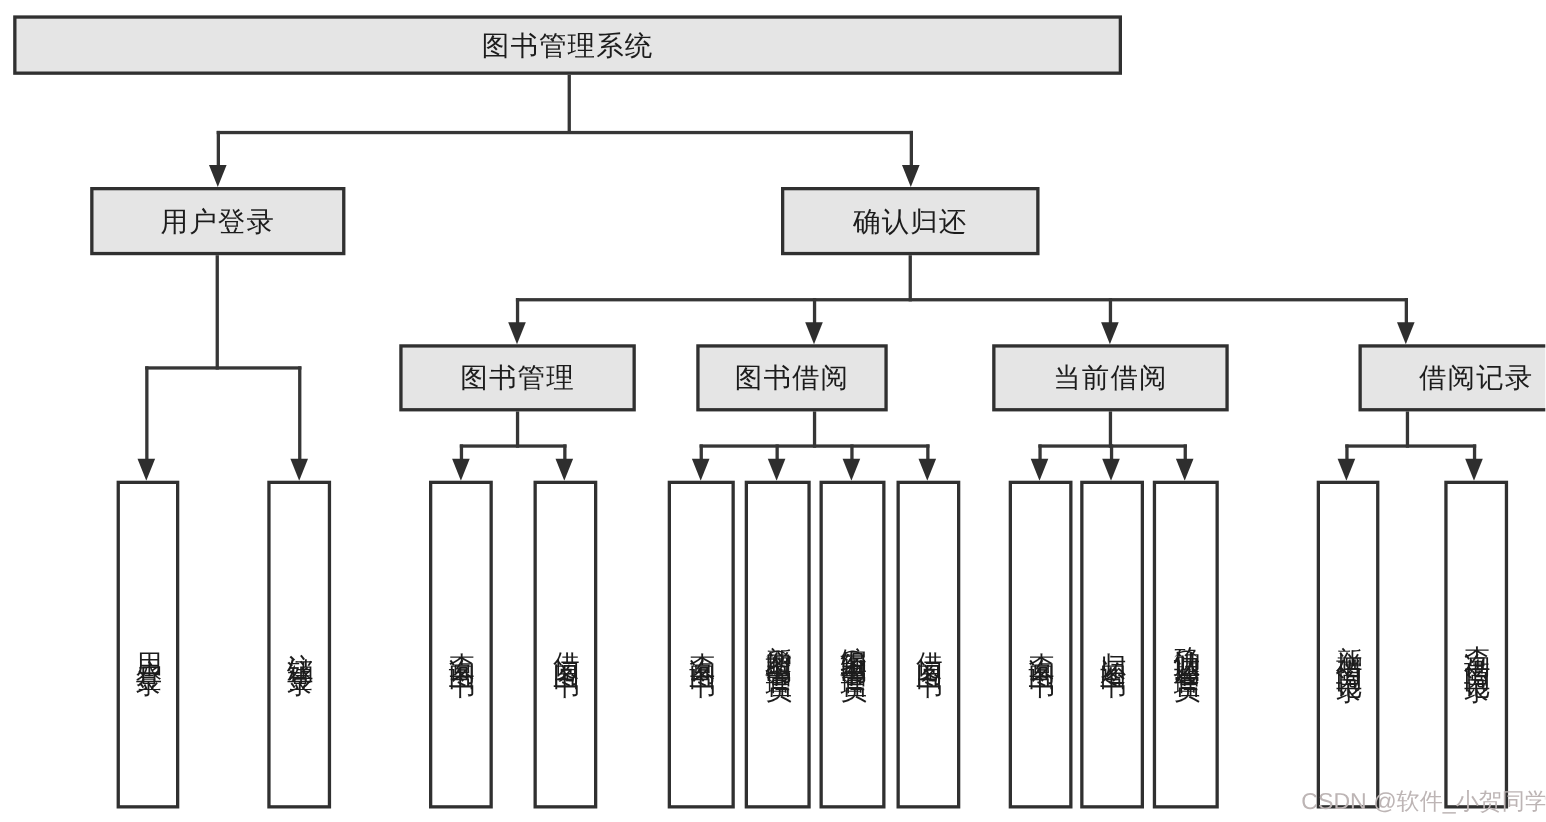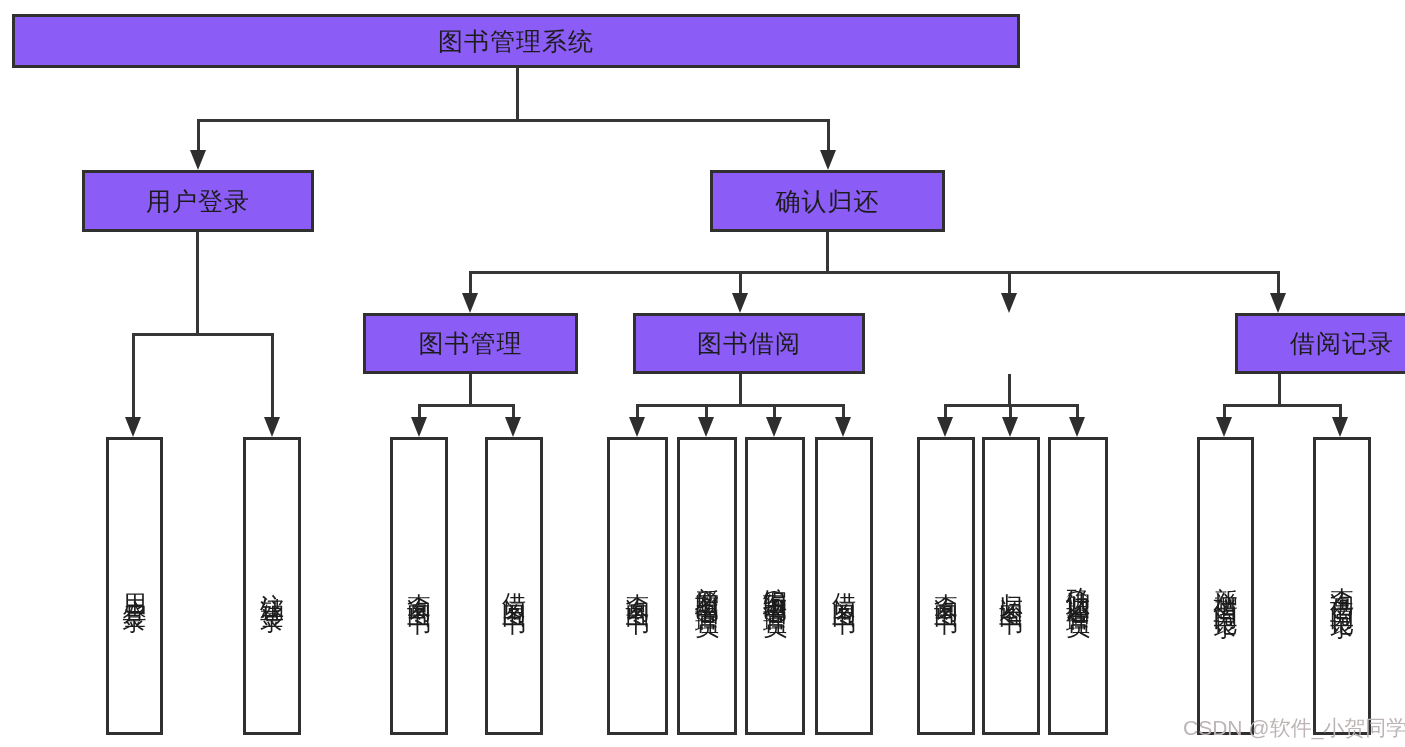--- a/index.html
+++ b/index.html
@@ -9,21 +9,21 @@
     width: 1405px;
     height: 747px;
     background: #ffffff;
     font-family: "Liberation Sans", sans-serif;
     color: #1c1c1c;
     overflow: hidden;
   }
   .box {
     position: absolute;
     border: 3px solid #303030;
-    background: #8b5cf6;
+    background: #e5e5e5;
     display: flex;
     align-items: center;
     justify-content: center;
     font-size: 25px;
     letter-spacing: 1px;
     color: #1c1c1c;
     white-space: nowrap;
   }
   .leaf {
     position: absolute;
@@ -101,22 +101,25 @@
   <div class="vline" style="left:1008px; top:271px; height:24px;"></div>
   <div class="vline" style="left:1277px; top:271px; height:24px;"></div>
   <div class="arrow" style="left:462px; top:293px;"></div>
   <div class="arrow" style="left:732px; top:293px;"></div>
   <div class="arrow" style="left:1001px; top:293px;"></div>
   <div class="arrow" style="left:1270px; top:293px;"></div>
 
   <div class="box" style="left:363px; top:313px; width:215px; height:61px;">
     <span>图书管理</span>
   </div>
-  <div class="box" style="left:633px; top:313px; width:232px; height:61px;">
+  <div class="box" style="left:633px; top:313px; width:174px; height:61px;">
     <span>图书借阅</span>
+  </div>
+  <div class="box" style="left:902px; top:313px; width:215px; height:61px;">
+    <span>当前借阅</span>
   </div>
   <div class="box" style="left:1235px; top:313px; width:214px; height:61px;">
     <span>借阅记录</span>
   </div>
 
   <div class="vline" style="left:469px; top:374px; height:33px;"></div>
   <div class="hline" style="left:418px; top:404px; width:97px;"></div>
   <div class="vline" style="left:418px; top:404px; height:15px;"></div>
   <div class="vline" style="left:512px; top:404px; height:15px;"></div>
   <div class="arrow" style="left:411px; top:417px;"></div>

